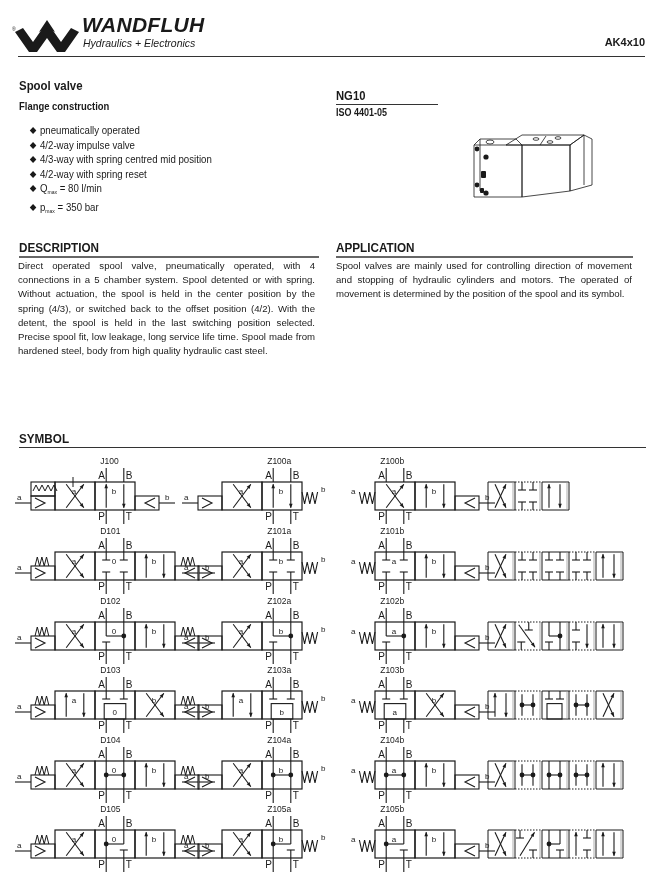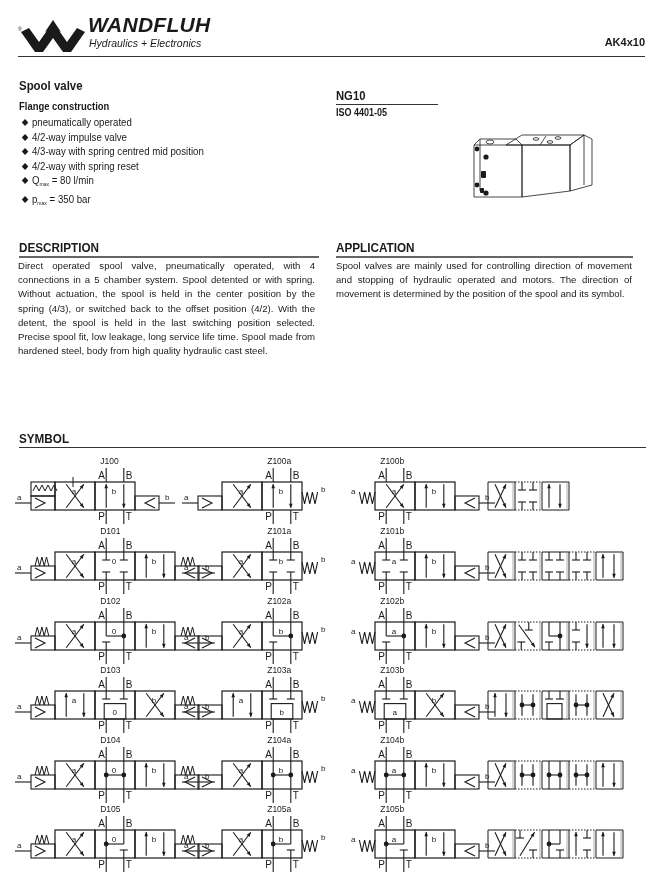--- a/index.html
+++ b/index.html
@@ -1,26 +1,26 @@
 <!DOCTYPE html>
 <html><head>
 <meta charset="utf-8">
 <style>
   html,body{margin:0;padding:0;background:#fff;}
   body{width:663px;height:895px;position:relative;overflow:hidden;font-family:"Liberation Sans",sans-serif;color:#1a1a1a;}
   .abs{position:absolute;}
-  .logo{left:18px;top:12px;width:210px;height:44px;text-align:right;}
+  .logo{left:12px;top:12px;width:210px;height:44px;text-align:right;}
   .logo-word{position:absolute;left:70px;top:1px;font-size:21px;font-weight:bold;font-style:italic;letter-spacing:0.3px;}
   .logo-sub{position:absolute;left:71px;top:25px;font-size:10.5px;font-weight:normal;font-style:italic;}
   .reg{position:absolute;left:0;top:14px;font-size:5px;}
   .doc-code{right:18px;top:36px;font-size:11px;font-weight:bold;}
   .hr-top{left:18px;top:56px;width:627px;height:1px;background:#333;}
   .h-spool{left:19px;top:78px;font-size:13px;font-weight:bold;font-family:"Liberation Sans",sans-serif;transform:scaleX(0.88);transform-origin:left;}
   .h-flange{left:19px;top:100px;font-size:10.5px;font-weight:bold;transform:scaleX(0.9);transform-origin:left;}
-  .feat{left:20px;top:115px;margin:0;padding:0;list-style:none;font-size:10.5px;line-height:14.5px;}
+  .feat{left:20px;top:115px;margin:8px;padding:0;list-style:none;font-size:10.5px;line-height:14.5px;}
   .feat li{white-space:nowrap;transform:scaleX(0.92);transform-origin:left;}
   .feat .dia{display:inline-block;width:5px;height:5px;background:#1a1a1a;transform:rotate(45deg);margin:0 5px 1px 3px;}
   .feat sub{font-size:5.5px;vertical-align:-2px;}
   .ng10{left:336px;top:89px;font-size:12.5px;font-weight:bold;transform:scaleX(0.9);transform-origin:left;}
   .ng-line{left:336px;top:104px;width:102px;height:1px;background:#333;}
   .iso{left:336px;top:107px;font-size:10px;font-weight:bold;transform:scaleX(0.9);transform-origin:left;}
   .valve-img{left:466px;top:133px;width:130px;height:66px;}
   .sec-h{font-size:13px;font-weight:bold;transform:scaleX(0.9);transform-origin:left;}
   .sec-line{height:2px;background:#666;}
   .para{font-size:9.6px;line-height:14.2px;text-align:justify;margin:0;}
@@ -88,21 +88,21 @@
       <rect x="14" y="55" width="4" height="5" rx="1"></rect>
   </g>
 </svg>
 
 <div class="abs sec-h desc-h">DESCRIPTION</div>
 <div class="abs sec-line desc-line"></div>
 <p class="abs para desc-p">Direct operated spool valve, pneumatically operated, with 4 connections in a 5 chamber system. Spool detented or with spring. Without actuation, the spool is held in the center position by the spring (4/3), or switched back to the offset position (4/2). With the detent, the spool is held in the last switching position selected. Precise spool fit, low leakage, long service life time. Spool made from hardened steel, body from high quality hydraulic cast steel.</p>
 
 <div class="abs sec-h app-h">APPLICATION</div>
 <div class="abs sec-line app-line"></div>
-<p class="abs para app-p">Spool valves are mainly used for controlling direction of movement and stopping of hydraulic operated and motors. The direction of movement is determined by the position of the spool and its symbol.</p>
+<p class="abs para app-p">Spool valves are mainly used for controlling direction of movement and stopping of hydraulic cylinders and motors. The operated of movement is determined by the position of the spool and its symbol.</p>
 
 <div class="abs sec-h sym-h">SYMBOL</div>
 <div class="abs sym-line"></div>
 
 <svg id="symbols" class="abs" style="left:0;top:450px;" width="663" height="445" viewBox="0 0 663 445">
     <g>
       <rect x="55" y="32" width="40" height="28" fill="none" stroke="#1a1a1a" stroke-width="1.2"></rect>
       <line x1="66.2" y1="34.24" x2="83.8" y2="57.760000000000005" stroke="#1a1a1a" stroke-width="1.1"></line>
       <polygon points="83.8,57.760000000000005 79.66274755272855,55.23549169390427 82.54509878376601,53.078630228502085" fill="#1a1a1a"></polygon>
       <line x1="66.2" y1="57.760000000000005" x2="83.8" y2="34.24" stroke="#1a1a1a" stroke-width="1.1"></line>

